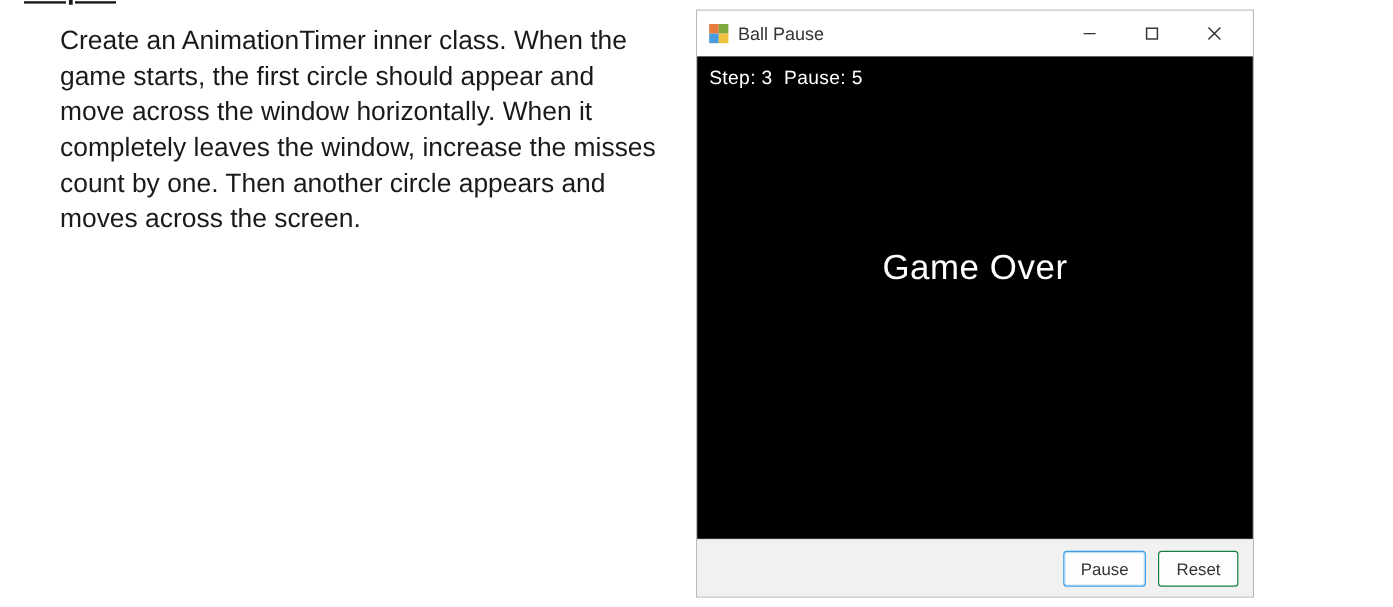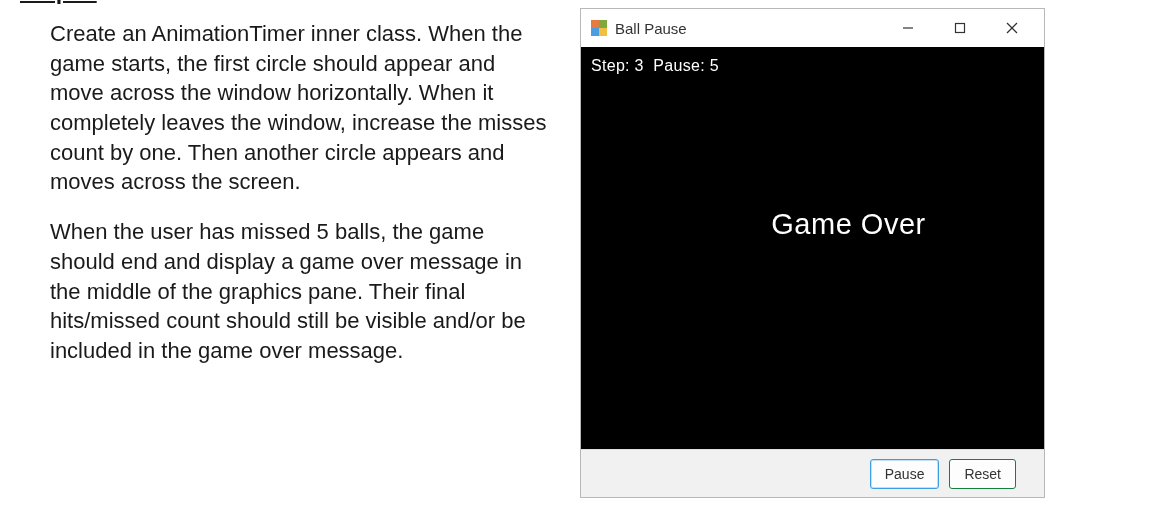--- a/index.html
+++ b/index.html
@@ -118,29 +118,28 @@
       letter-spacing: 0.3px;
     }
     .game-over-text {
       position: absolute;
       top: 44%;
       left: 50%;
       transform: translate(-50%, -50%);
       font-size: 29px;
       color: #fff;
       letter-spacing: 0.5px;
-      margin-left: 36px;
     }
     .bottom-bar {
       height: 48px;
       background: #f1f1f1;
       display: flex;
       align-items: center;
       justify-content: flex-end;
-      padding: 0 28px;
+      padding: 0 12px;
       gap: 10px;
       border-top: 1px solid #e0e0e0;
     }
     .action-btn {
       height: 30px;
       padding: 0 14px;
       font-size: 14px;
       border: 1px solid #15803d;
       border-radius: 3px;
       background: #fdfdfd;
@@ -153,21 +152,20 @@
       box-shadow: 0 0 0 1px rgba(59,159,230,0.3) inset;
     }
   </style>
 </head>
 <body>
 
 <div class="page">
   <div class="left-column">
     <div class="step-heading">Step 2:</div>
     <p class="paragraph">Create an AnimationTimer inner class.  When the game starts, the first circle should appear and move across the window horizontally.  When it completely leaves the window, increase the misses count by one.  Then another circle appears and moves across the screen.</p>
-    <p class="paragraph">When the user has missed 5 balls, the game should end and display a game over message in the middle of the graphics pane.  Their final hits/missed count should still be visible and/or be included in the game over message.</p>
   </div>
 
   <div class="right-column">
     <div class="app-window">
 
       <div class="titlebar">
         <div class="app-icon">
           <span class="q1"></span>
             <span class="q2"></span>
             <span class="q3"></span>

